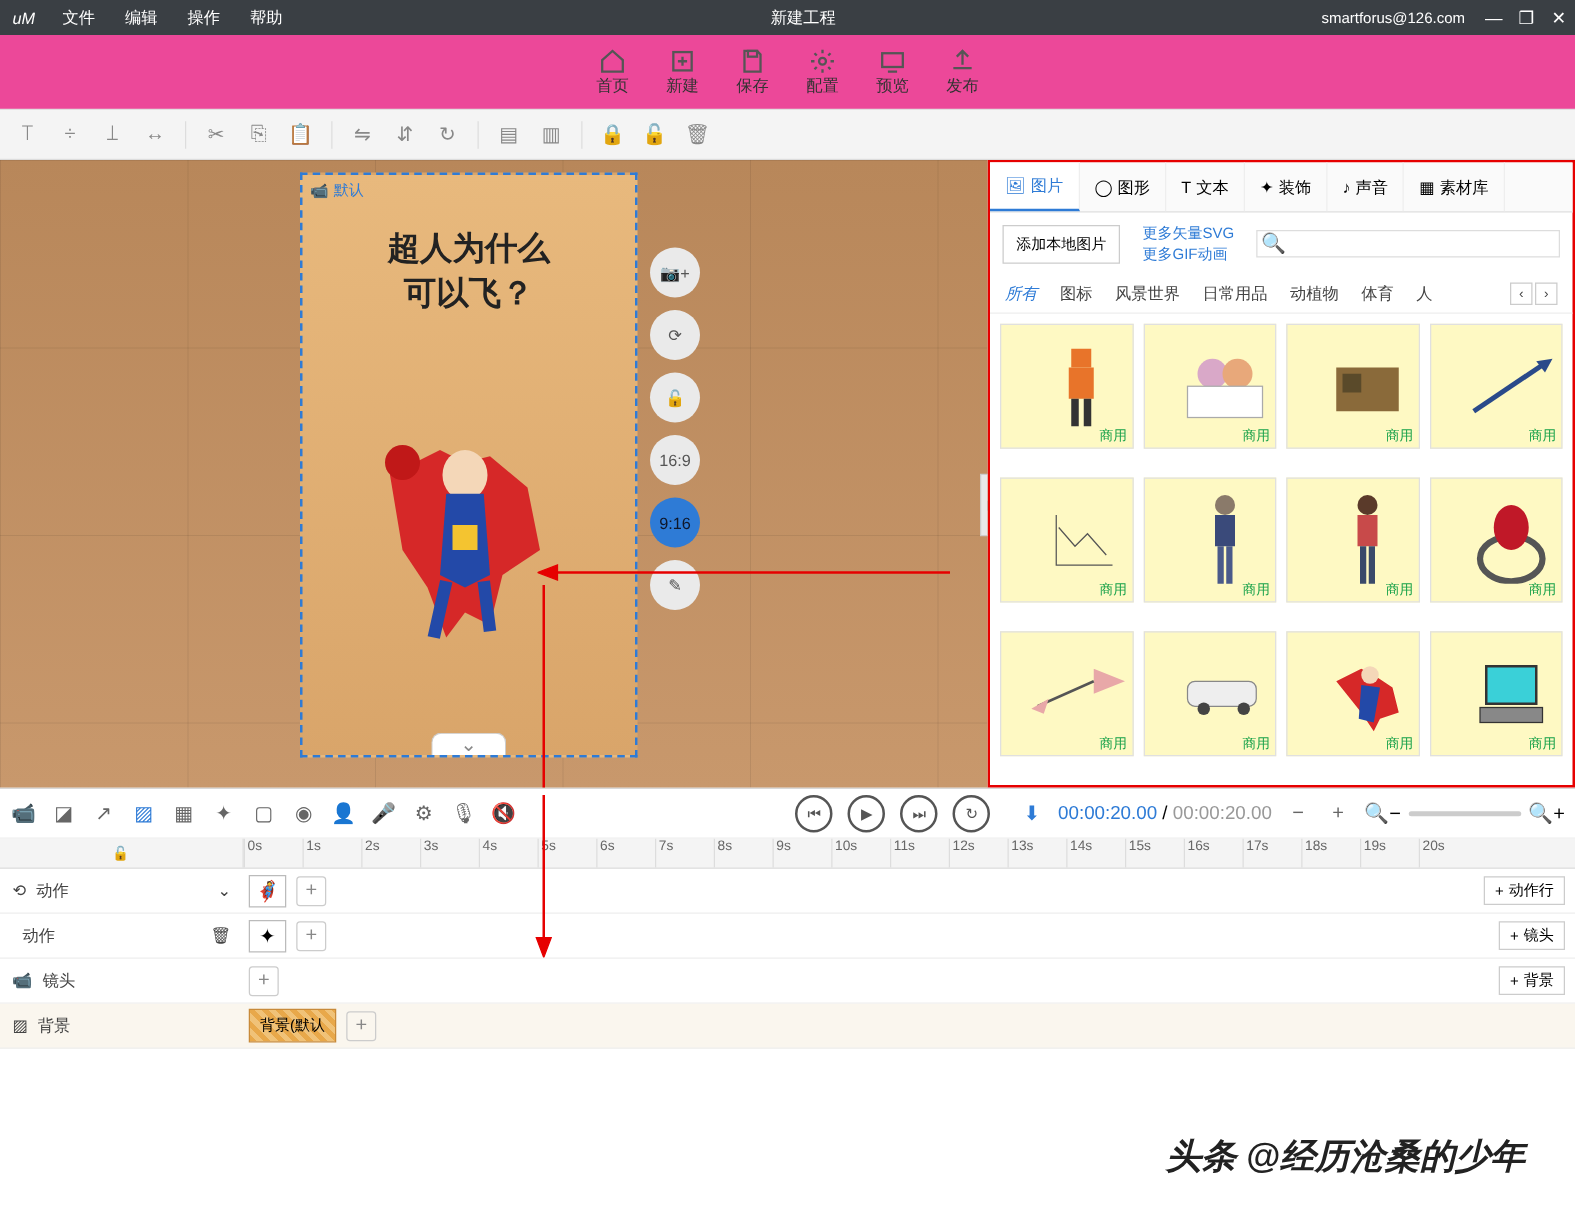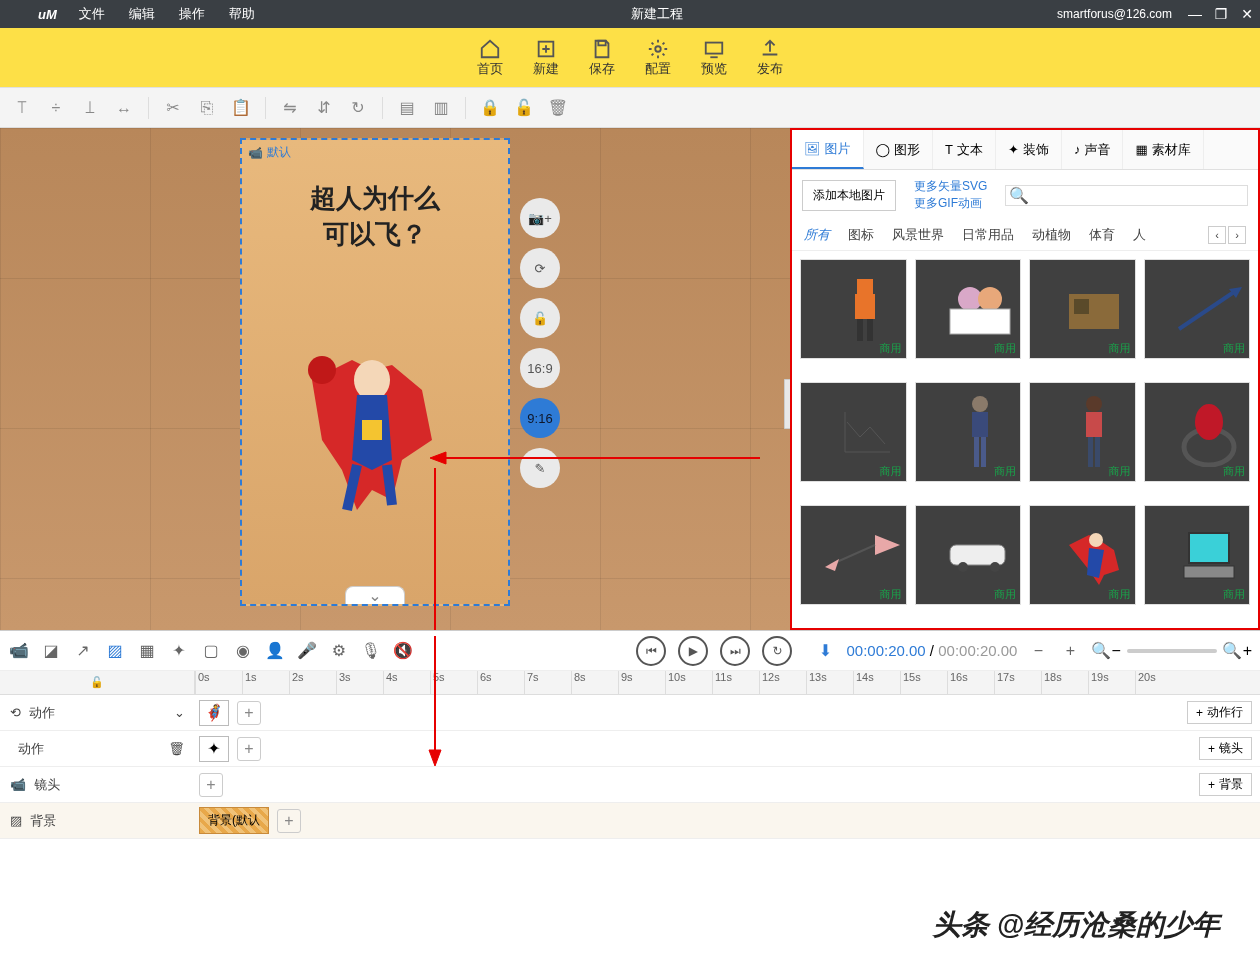--- a/index.html
+++ b/index.html
@@ -1,23 +1,23 @@
 <!DOCTYPE html>
 <html><head>
 <meta charset="utf-8">
 <style>
 * { box-sizing: border-box; margin: 0; padding: 0; font-family: "Microsoft YaHei", sans-serif; }
 body { width: 1260px; height: 972px; overflow: hidden; background: #fff; }
 .topbar { background: #3a3f44; color: #fff; height: 28px; display: flex; align-items: center; font-size: 13px; }
-.topbar .logo { padding: 0 10px; font-weight: bold; font-style: italic; margin-left: 28px; }
+.topbar .logo { padding: 0 10px; font-weight: normal; font-style: italic; }
 .topbar .menu-item { padding: 0 12px; cursor: pointer; }
 .topbar .title { flex: 1; text-align: center; }
 .topbar .user { padding: 0 10px; font-size: 12px; }
 .topbar .winbtn { width: 26px; text-align: center; cursor: pointer; font-size: 14px; }
-.maintabs { background: #fde047; height: 60px; display: flex; justify-content: center; align-items: center; gap: 30px; border-bottom: 1px solid #e0e0e0; }
+.maintabs { background: #ec4899; height: 60px; display: flex; justify-content: center; align-items: center; gap: 30px; border-bottom: 1px solid #e0e0e0; }
 .maintab { display: flex; flex-direction: column; align-items: center; font-size: 13px; cursor: pointer; color: #333; }
 .maintab svg { width: 22px; height: 22px; stroke: #555; fill: none; stroke-width: 2; }
 .toolbar { background: #f4f4f4; height: 40px; display: flex; align-items: center; padding: 0 8px; gap: 6px; border-bottom: 1px solid #ddd; }
 .toolbar .tb { width: 28px; height: 28px; display:flex; align-items:center; justify-content:center; color:#888; cursor:pointer; }
 .toolbar .sep { width:1px; height:22px; background:#ddd; margin:0 4px; }
 .workarea { display: flex; height: 502px; }
 .canvas-area { flex: 1; background: linear-gradient(#b8875a,#c8986c); position: relative; overflow:hidden; }
 .canvas-area::before { content:""; position:absolute; inset:0; background-image: linear-gradient(rgba(0,0,0,0.08) 1px, transparent 1px), linear-gradient(90deg, rgba(0,0,0,0.08) 1px, transparent 1px); background-size: 150px 150px; }
 .scene { position:absolute; left:240px; top:10px; width:270px; height:468px; border:2px dashed #2e7bd6; background: linear-gradient(#e8b97d,#d9a56a); }
 .scene-label { position:absolute; top:4px; left:6px; color:#2e7bd6; font-size:12px; display:flex; align-items:center; gap:4px; }
@@ -37,21 +37,21 @@
 .links a { color:#2e7bd6; cursor:pointer; }
 .search-box { flex:1; display:flex; border:1px solid #ddd; }
 .search-box input { flex:1; border:none; padding:6px; font-size:12px; outline:none; }
 .search-box .s-icn { width:26px; display:flex; align-items:center; justify-content:center; color:#999; }
 .cat-row { display:flex; align-items:center; gap:18px; padding:6px 12px; font-size:13px; color:#444; border-bottom:1px solid #eee; }
 .cat-row .cat { cursor:pointer; }
 .cat-row .cat.active { color:#2e7bd6;font-style:italic; }
 .cat-nav { margin-left:auto; display:flex; gap:2px; }
 .cat-nav span { width:18px; height:18px; border:1px solid #ccc; display:flex; align-items:center; justify-content:center; font-size:11px; cursor:pointer; }
 .asset-grid { flex:1; overflow:auto; padding:8px; display:grid; grid-template-columns: repeat(4, 1fr); gap:8px; }
-.asset { border:1px solid #e0e0e0; height:100px; position:relative; background:#404040; display:flex; align-items:center; justify-content:center;padding-left:24px; }
+.asset { border:1px solid #e0e0e0; height:100px; position:relative; background:#fef9c3; display:flex; align-items:center; justify-content:center;padding-left:24px; }
 .asset .tag { position:absolute; bottom:2px; right:4px; font-size:11px; color:#19a24a; }
 .timeline-area { border-top:1px solid #ccc; background:#fff; }
 .tl-toolbar { display:flex; align-items:center; height:40px; padding:0 8px; gap:10px; border-bottom:1px solid #eee; }
 .tl-toolbar .ti { width:22px; height:22px; color:#666; cursor:pointer; display:flex; align-items:center; justify-content:center; }
 .tl-toolbar .ti.active { color:#2e7bd6; }
 .playback { display:flex; gap:12px; margin-left:auto; margin-right:12px; }
 .play-btn { width:30px; height:30px; border:2px solid #555; border-radius:50%; display:flex; align-items:center; justify-content:center; cursor:pointer; font-size:12px; color:#555; }
 .timecode { font-size:15px; font-weight:normal; }
 .timecode .cur { color:#2e7bd6; }
 .timecode .tot { color:#999; }

